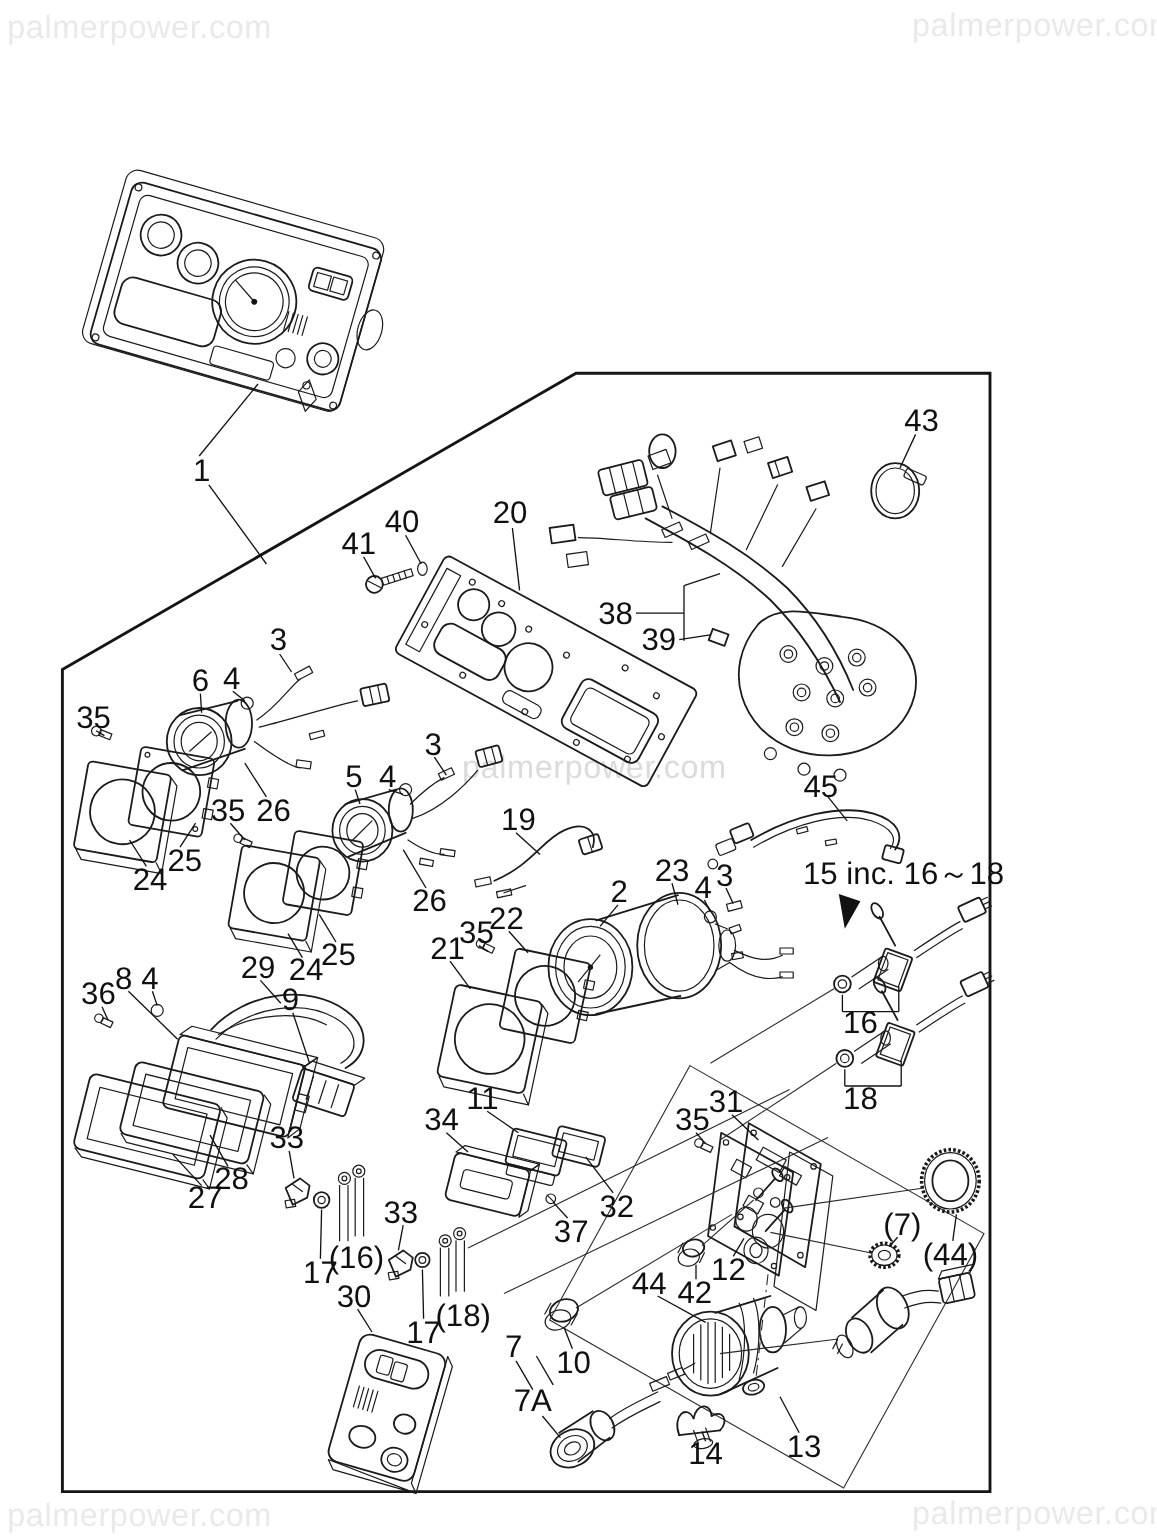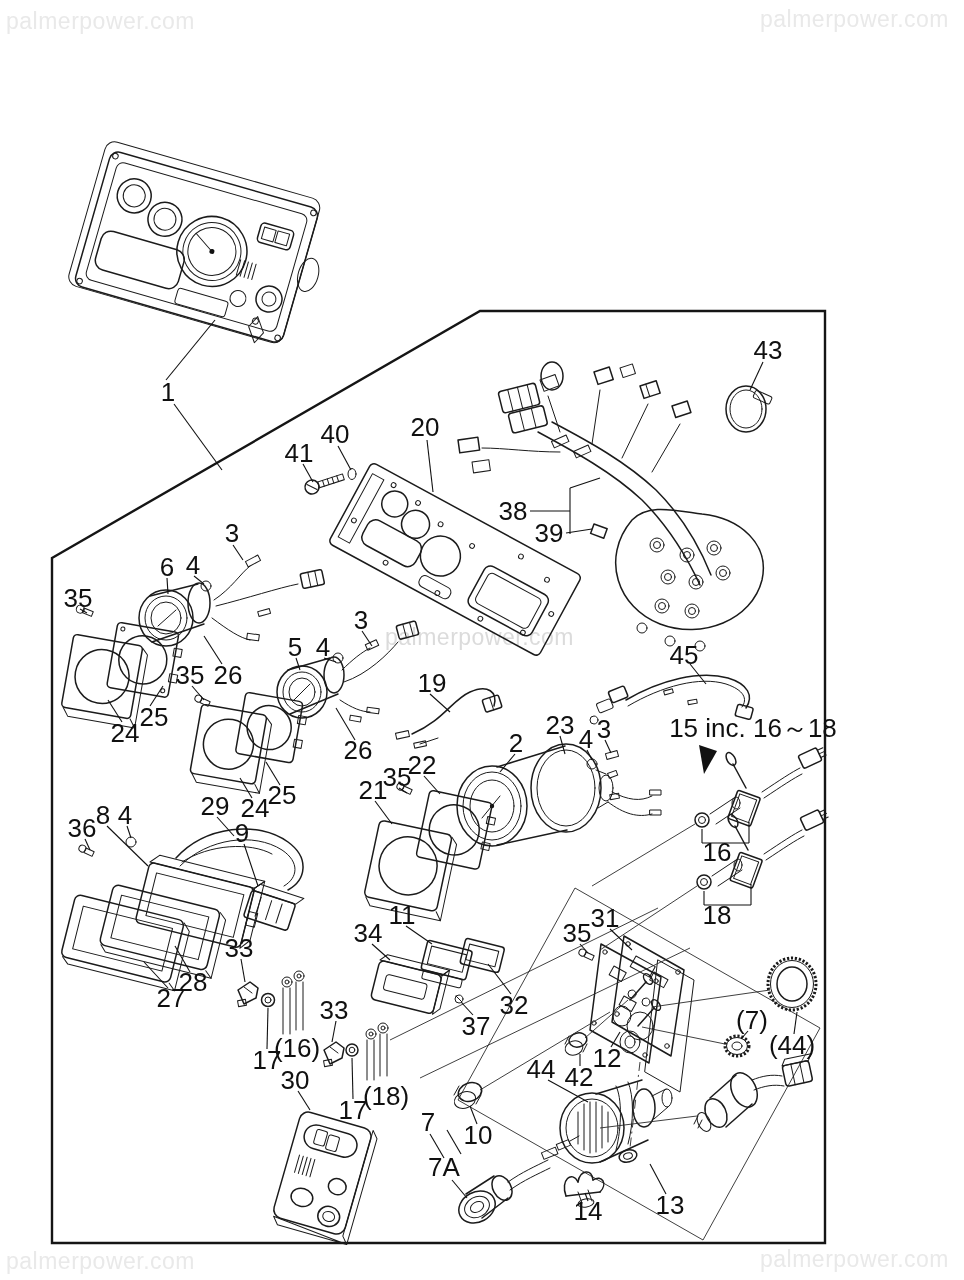--- a/index.html
+++ b/index.html
@@ -1,18 +1,18 @@
 <!DOCTYPE html>
 <html><head>
 <meta charset="utf-8">
 <style>
   html,body{margin:0;padding:0;background:#fff;}
   .page{position:relative;width:964px;height:1280px;background:#ffffff;overflow:hidden;
         font-family:"Liberation Sans",sans-serif;}
-  .wm{position:absolute;font-family:"Liberation Sans",sans-serif;font-size:23px;
+  .wm{position:absolute;font-family:"Liberation Sans",sans-serif;font-size:27px;
       letter-spacing:0.5px;white-space:nowrap;user-select:none;}
   svg{position:absolute;left:0;top:0;}
   .frame{stroke:#151515;stroke-width:2.4;fill:none;}
   .s{stroke:#1b1b1b;stroke-width:1.5;fill:none;stroke-linecap:round;stroke-linejoin:round;}
   .t{stroke:#1b1b1b;stroke-width:1;fill:none;stroke-linecap:round;stroke-linejoin:round;}
   .ld{stroke:#111;stroke-width:1.1;fill:none;}
   .thin{stroke:#2a2a2a;stroke-width:0.9;fill:none;}
   .dash{stroke:#2a2a2a;stroke-width:0.9;fill:none;stroke-dasharray:9 4 2 4;}
   .knurl{stroke:#1b1b1b;stroke-width:3;fill:none;stroke-dasharray:2.2 1.8;}
   .fillb{fill:#111;stroke:none;}

